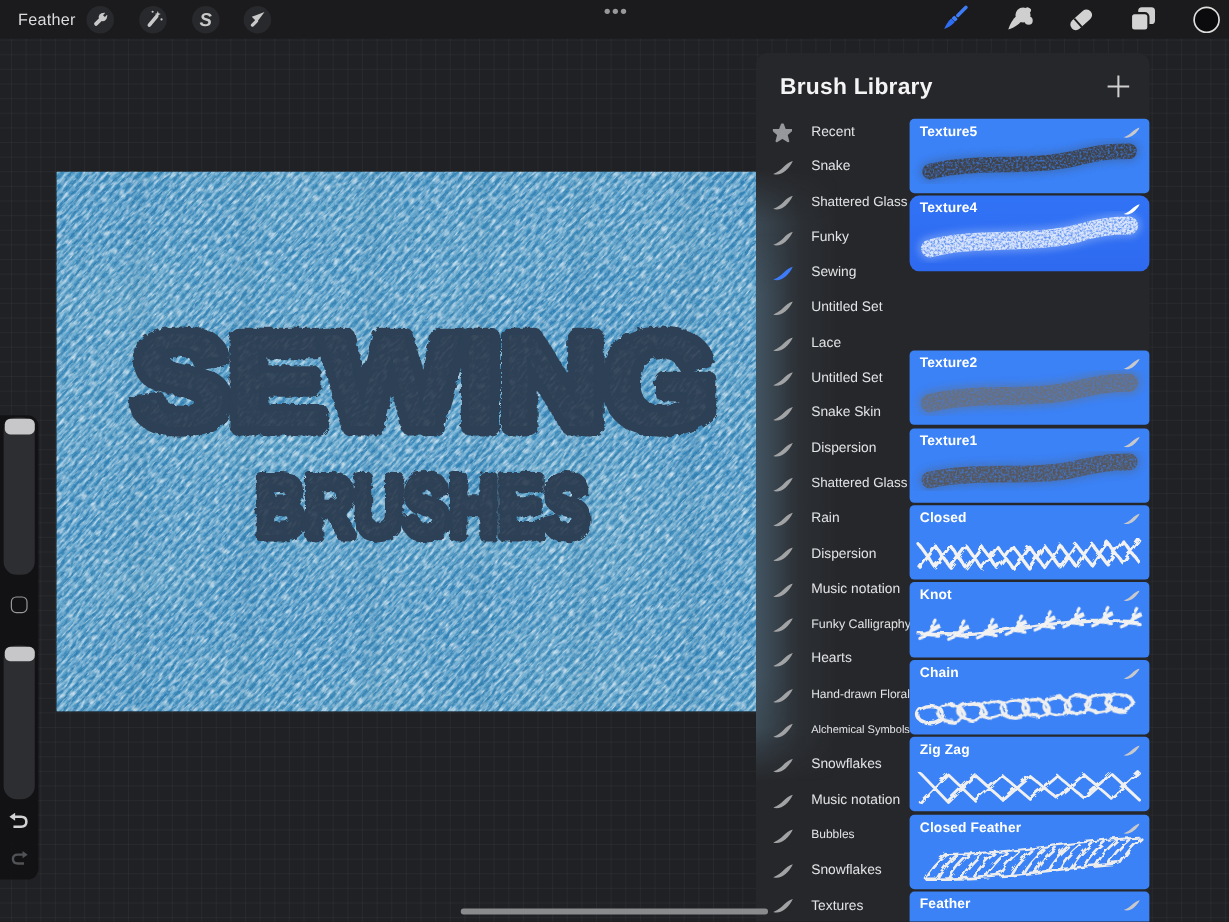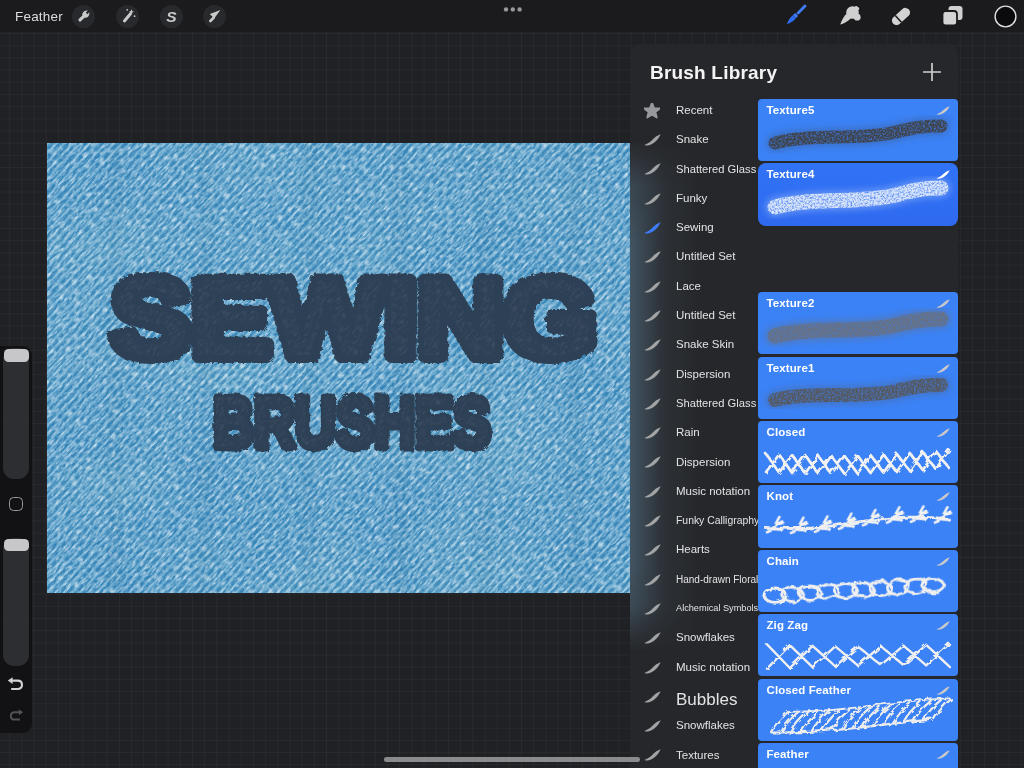--- a/index.html
+++ b/index.html
@@ -321,21 +321,21 @@
       <path d="M0.4,10.9 C3.8,9.4 6.4,7.6 8.4,5.2 C10.2,3.0 12.8,1.2 15.7,0.2 C14.6,3.0 12.6,5.8 10.0,8.3 C7.2,11.0 3.2,12.2 0.4,10.9 Z" fill="#a2a3a5" fill-opacity="1.0"></path>
     </svg>
     <div class="cat" style="top:587.3px;font-size:11.5px">Snowflakes</div>
     <svg style="position:absolute;left:13.5px;top:617.5px" width="17" height="12.6" viewBox="0 0 16 12.5" preserveAspectRatio="none">
       <path d="M0.4,10.9 C3.8,9.4 6.4,7.6 8.4,5.2 C10.2,3.0 12.8,1.2 15.7,0.2 C14.6,3.0 12.6,5.8 10.0,8.3 C7.2,11.0 3.2,12.2 0.4,10.9 Z" fill="#a2a3a5" fill-opacity="1.0"></path>
     </svg>
     <div class="cat" style="top:616.6px;font-size:11.5px">Music notation</div>
     <svg style="position:absolute;left:13.5px;top:646.8px" width="17" height="12.6" viewBox="0 0 16 12.5" preserveAspectRatio="none">
       <path d="M0.4,10.9 C3.8,9.4 6.4,7.6 8.4,5.2 C10.2,3.0 12.8,1.2 15.7,0.2 C14.6,3.0 12.6,5.8 10.0,8.3 C7.2,11.0 3.2,12.2 0.4,10.9 Z" fill="#a2a3a5" fill-opacity="1.0"></path>
     </svg>
-    <div class="cat" style="top:645.9px;font-size:17px">Bubbles</div>
+    <div class="cat" style="top:645.9px;font-size:10px">Bubbles</div>
     <svg style="position:absolute;left:13.5px;top:676.1px" width="17" height="12.6" viewBox="0 0 16 12.5" preserveAspectRatio="none">
       <path d="M0.4,10.9 C3.8,9.4 6.4,7.6 8.4,5.2 C10.2,3.0 12.8,1.2 15.7,0.2 C14.6,3.0 12.6,5.8 10.0,8.3 C7.2,11.0 3.2,12.2 0.4,10.9 Z" fill="#a2a3a5" fill-opacity="1.0"></path>
     </svg>
     <div class="cat" style="top:675.2px;font-size:11.5px">Snowflakes</div>
     <svg style="position:absolute;left:13.5px;top:705.4px" width="17" height="12.6" viewBox="0 0 16 12.5" preserveAspectRatio="none">
       <path d="M0.4,10.9 C3.8,9.4 6.4,7.6 8.4,5.2 C10.2,3.0 12.8,1.2 15.7,0.2 C14.6,3.0 12.6,5.8 10.0,8.3 C7.2,11.0 3.2,12.2 0.4,10.9 Z" fill="#a2a3a5" fill-opacity="1.0"></path>
     </svg>
     <div class="cat" style="top:704.5px;font-size:11.5px">Textures</div>
     <div class="brow" style="top:54.9px">
       <div class="bname">Texture5</div>

